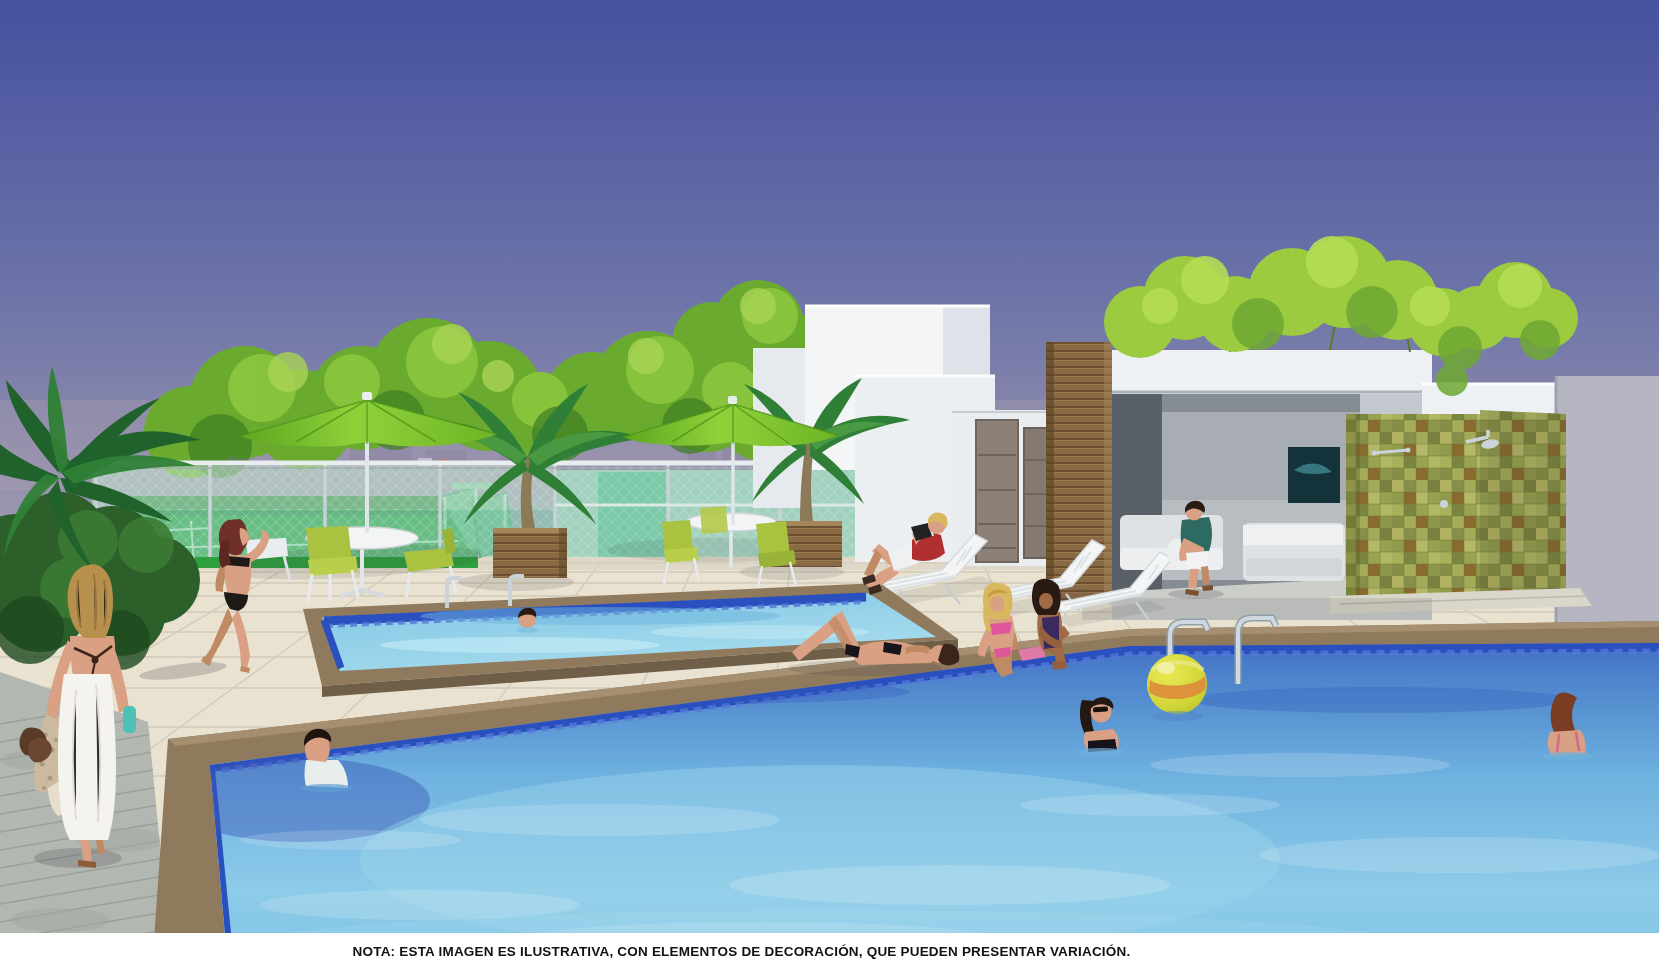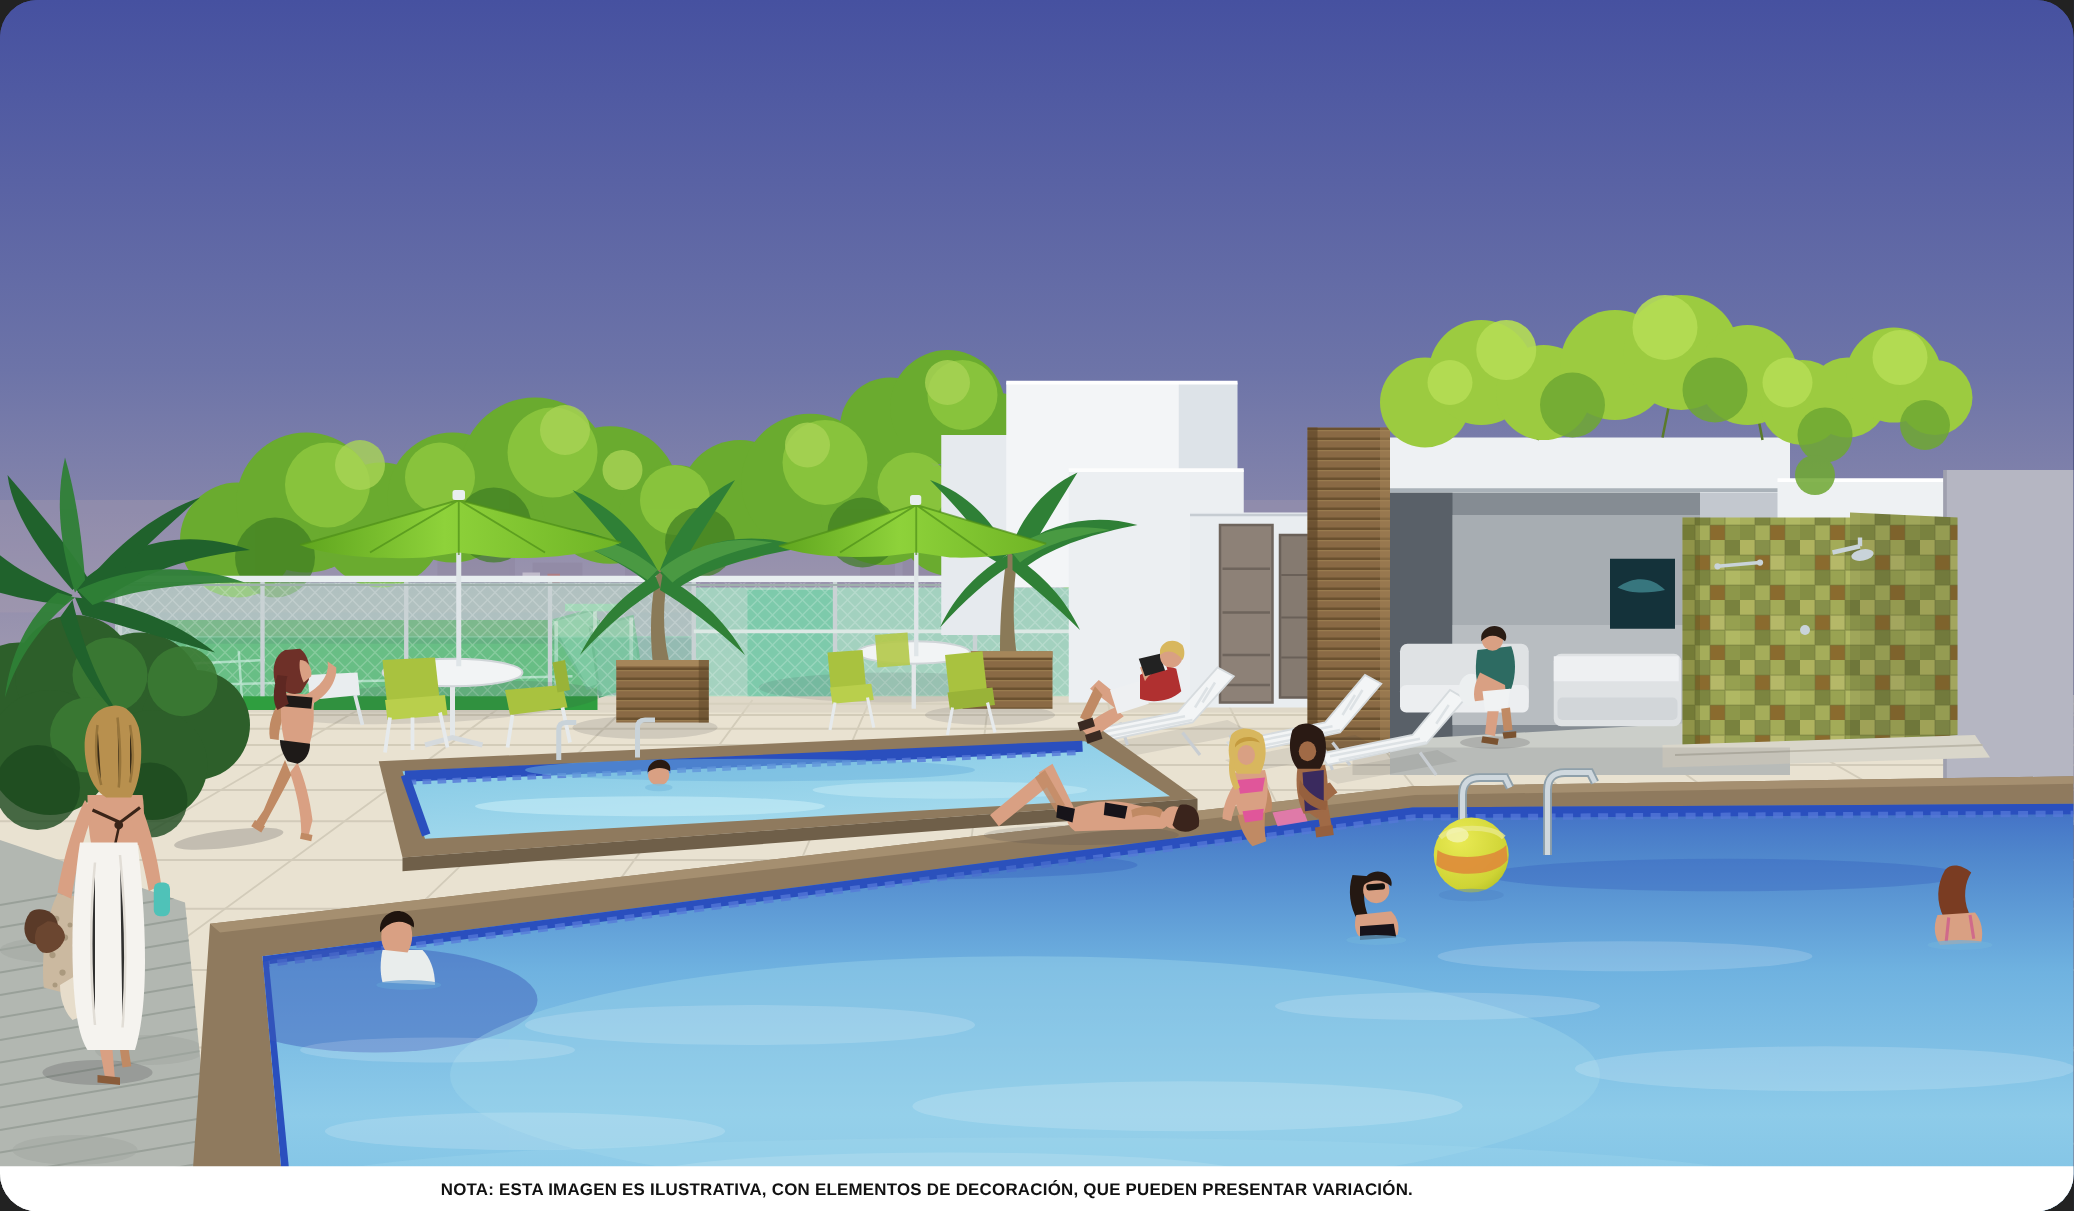--- a/index.html
+++ b/index.html
@@ -16,21 +16,21 @@
     --cabana-floor:#cbcec9;
     --water-deep:#2e55b8; --water-mid:#5591d4; --water-light:#8cc8e8; --water-pale:#a8dcee;
     --tile-blue:#2a4fbe; --chrome:#c9d3d9; --lounger-white:#f3f5f6;
     --skin:#d9a083; --skin-shade:#c08a64; --skin-dark:#a06a46;
     --towel-white:#f5f3ef; --ball-yellow:#cfd435; --ball-orange:#de8b3a;
     --sofa:#dfe2e4; --interior-dark:#596068; --interior-back:#a7adb2;
     --caption-bg:#ffffff; --caption-text:#111111;
   }
   html,body{margin:0;padding:0;background:#222;}
   .stage{position:relative;width:1659px;height:969px;overflow:hidden;background:var(--sky-top);
-         font-family:"Liberation Sans", sans-serif;border-radius:30px;}
+         font-family:"Liberation Sans", sans-serif;}
   .stage svg{position:absolute;left:0;top:0;display:block;}
   .caption-bar{position:absolute;left:0;bottom:0;width:1659px;height:36px;background:var(--caption-bg);
                display:flex;align-items:center;}
   .caption-text{width:1483px;text-align:center;font-weight:700;font-size:13.5px;
                 color:var(--caption-text);letter-spacing:.2px;}
 </style>
 </head>
 <body>
 
 <div class="stage">

